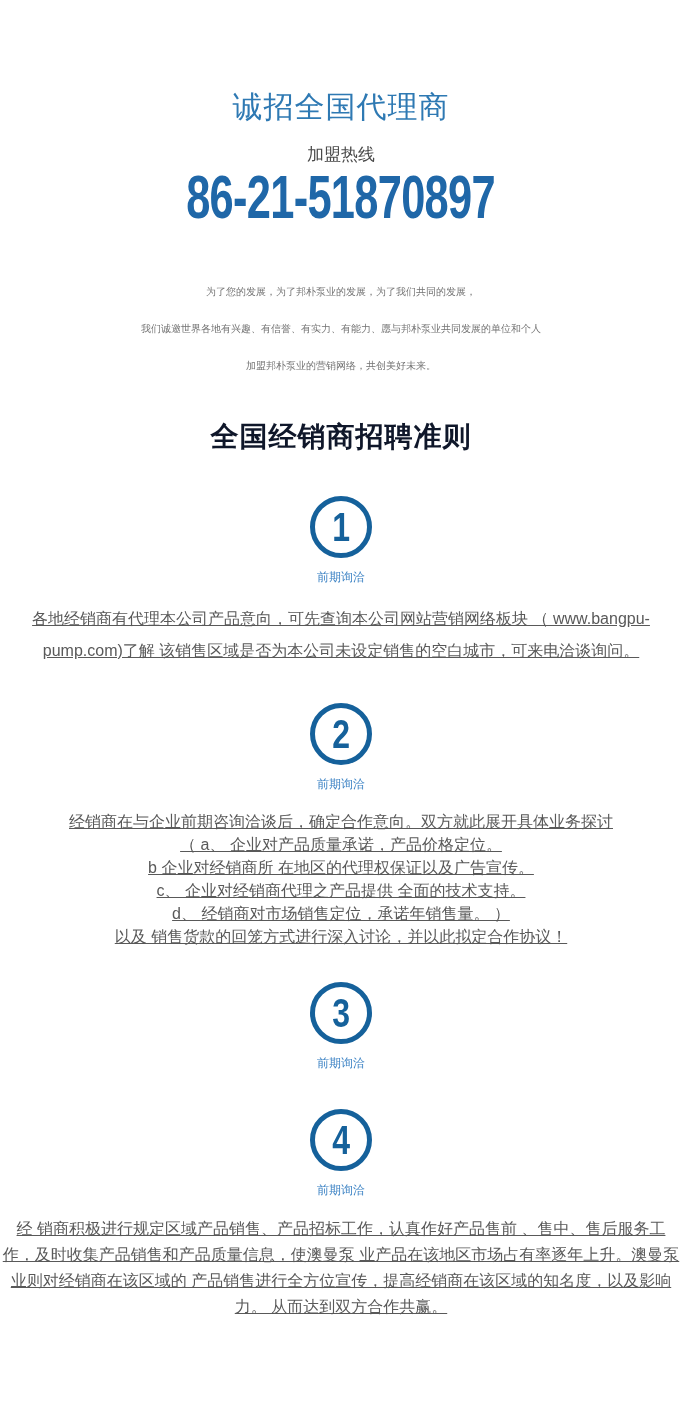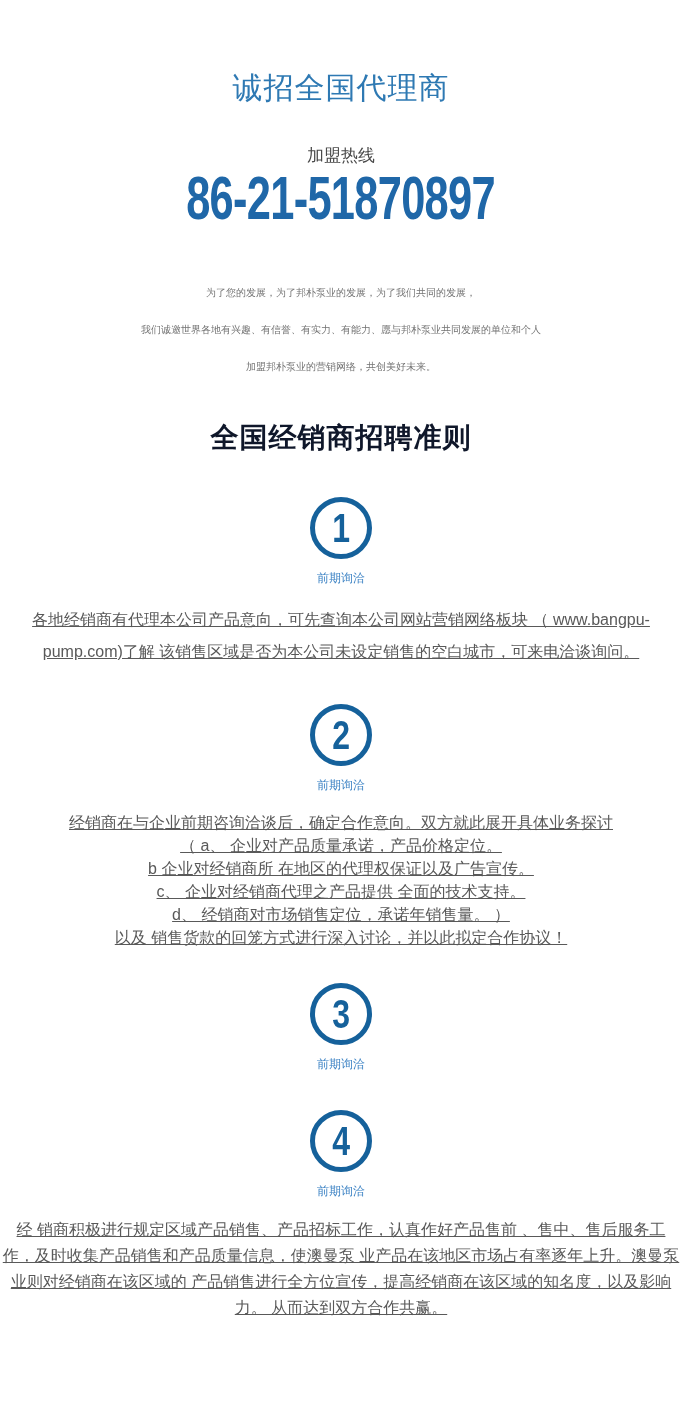--- a/index.html
+++ b/index.html
@@ -3,33 +3,33 @@
 <meta charset="utf-8">
 <style>
   html, body { margin: 0; padding: 0; background: #ffffff; }
   body {
     width: 682px;
     min-height: 1427px;
     font-family: "Liberation Sans", "DejaVu Sans", sans-serif;
     -webkit-font-smoothing: antialiased;
     overflow-x: hidden;
   }
-  .page { width: 682px; padding-top: 72px; text-align: center; }
+  .page { width: 682px; padding-top: 91px; text-align: center; }
 
   .page-title {
     margin: 0;
     font-size: 30px;
     line-height: 32px;
     font-weight: normal;
     letter-spacing: 1px;
     color: #2e79b3;
   }
 
   .hotline-label {
-    margin-top: 42px;
+    margin-top: 22px;
     font-size: 17px;
     line-height: 19px;
     color: #4a4a4a;
   }
 
   .phone {
     margin-top: 9px;
     line-height: 48px;
     white-space: nowrap;
   }

